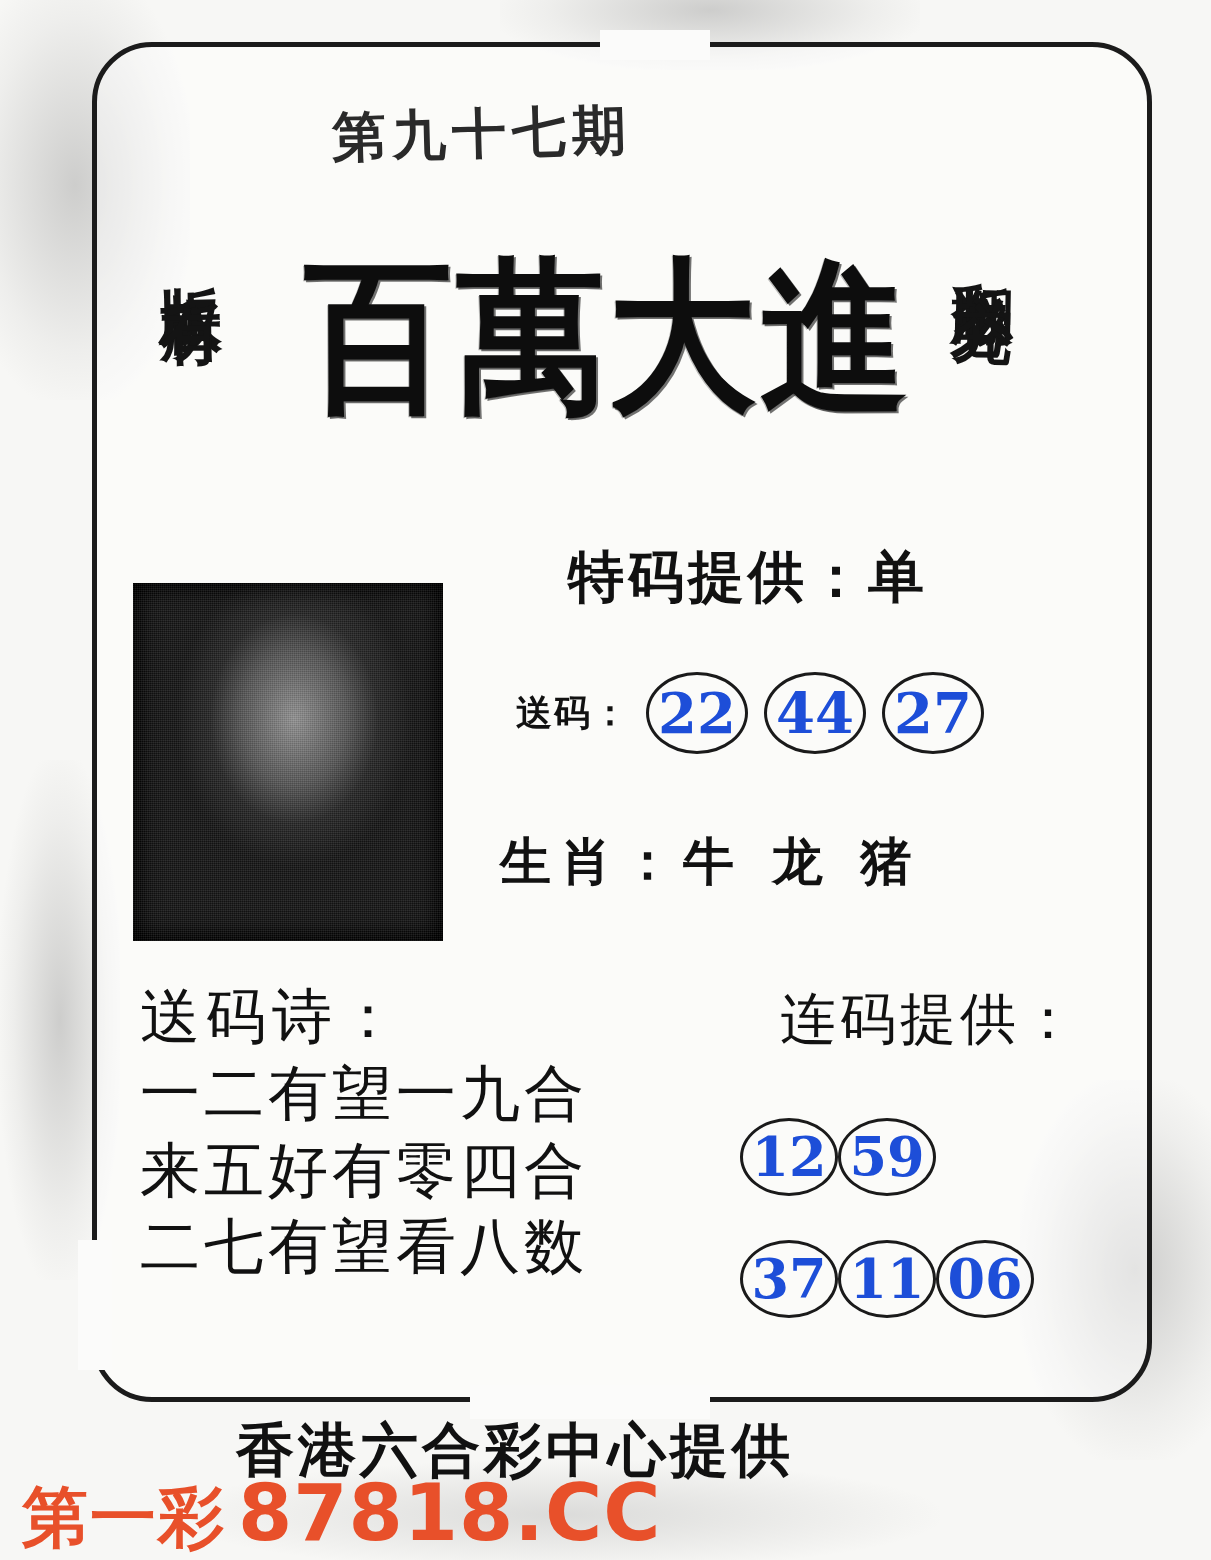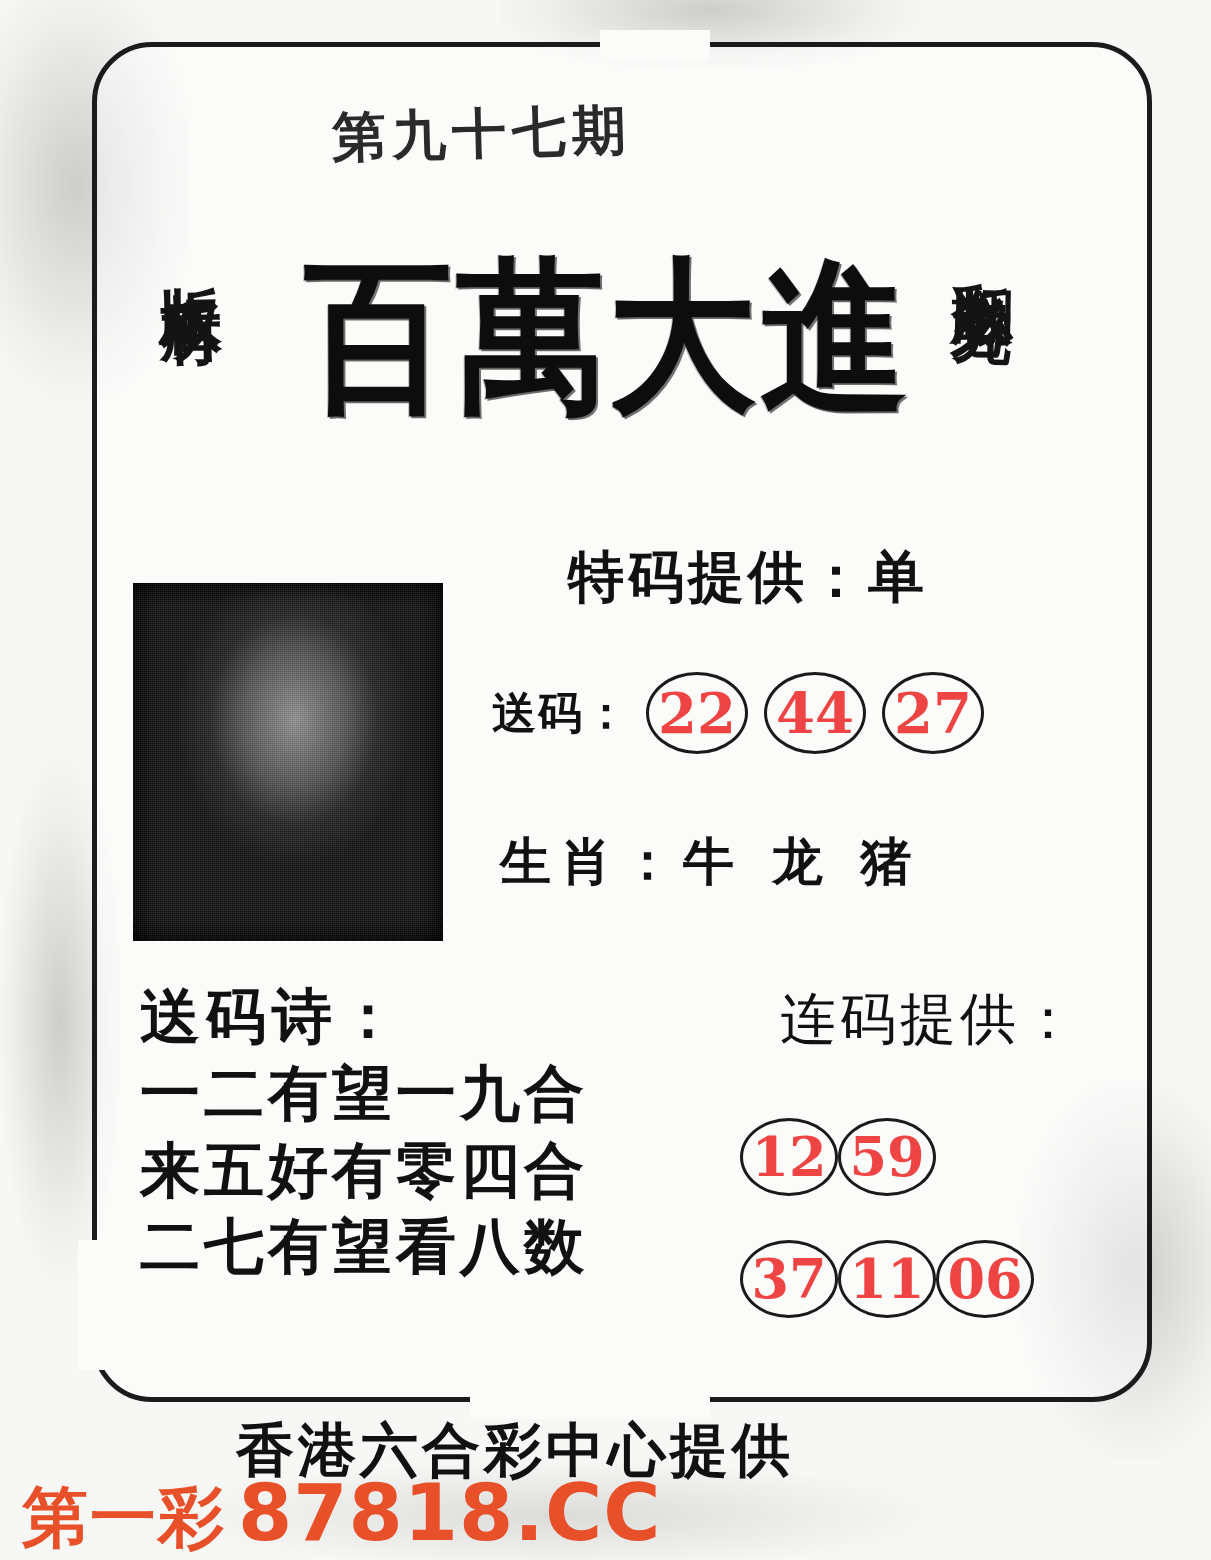--- a/index.html
+++ b/index.html
@@ -134,38 +134,39 @@
 
   #send-code-row {
     position: absolute;
     left: 492px;
     top: 672px;
     display: flex;
     align-items: center;
     gap: 16px;
   }
   #send-code-row .lbl {
-    font-size: 44px;
+    font-size: 36px;
     font-family: "DejaVu Serif", "Liberation Serif", serif;
     font-weight: 700;
     letter-spacing: 2px;
     color: #111;
+    margin-left: 24px;
   }
   .ball {
     width: 102px;
     height: 82px;
     border: 3px solid #1a1a1a;
     border-radius: 50%;
     display: flex;
     align-items: center;
     justify-content: center;
     font-family: "DejaVu Serif", "Liberation Serif", serif;
     font-size: 56px;
     font-weight: 700;
-    color: #ef4444;
+    color: #1d4ed8;
     box-sizing: border-box;
     background: transparent;
   }
   .ball.small {
     width: 98px;
     height: 78px;
     font-size: 54px;
   }
 
   #zodiac-line {
@@ -174,21 +175,21 @@
     font-family: "DejaVu Serif", "Liberation Serif", serif;
     font-weight: 700;
     letter-spacing: 10px;
   }
 
   #poem-block {
     position: absolute;
     left: 140px;
     top: 978px;
     font-family: "DejaVu Serif", "Liberation Serif", serif;
-    font-weight: 700;
+    font-weight: 400;
     font-size: 60px;
     color: #111;
     line-height: 1.28;
     letter-spacing: 4px;
   }
   #poem-block .poem-title { letter-spacing: 6px; }
 
   #lian-title {
     left: 780px; top: 982px;
     font-size: 56px;

